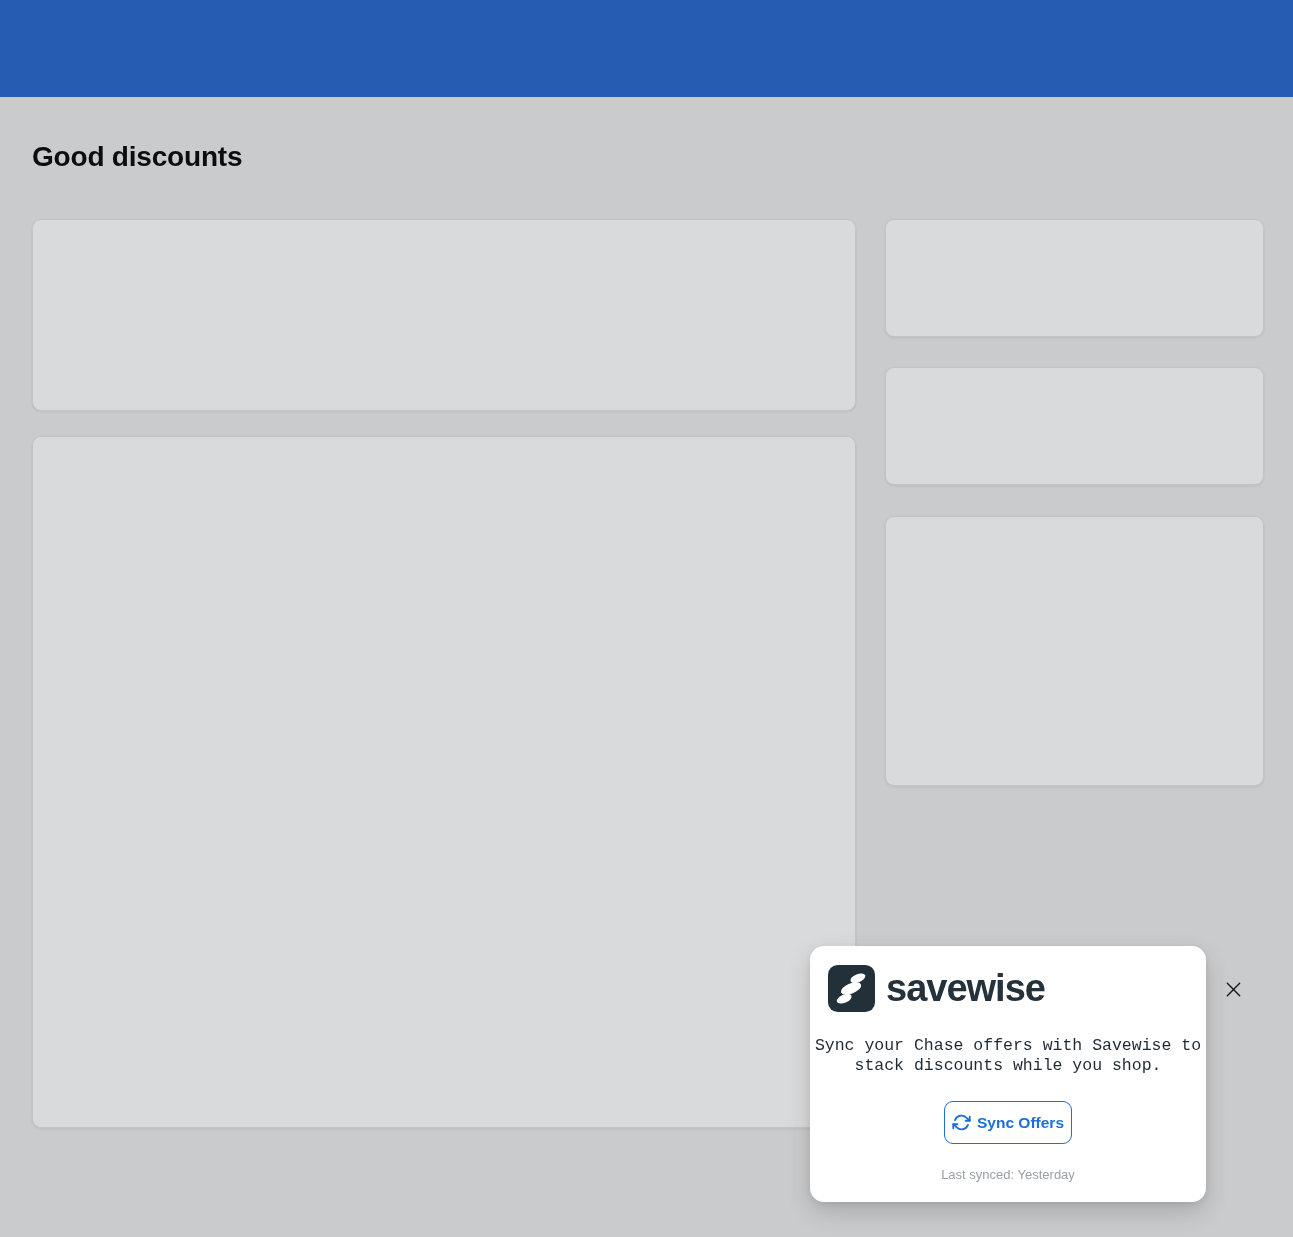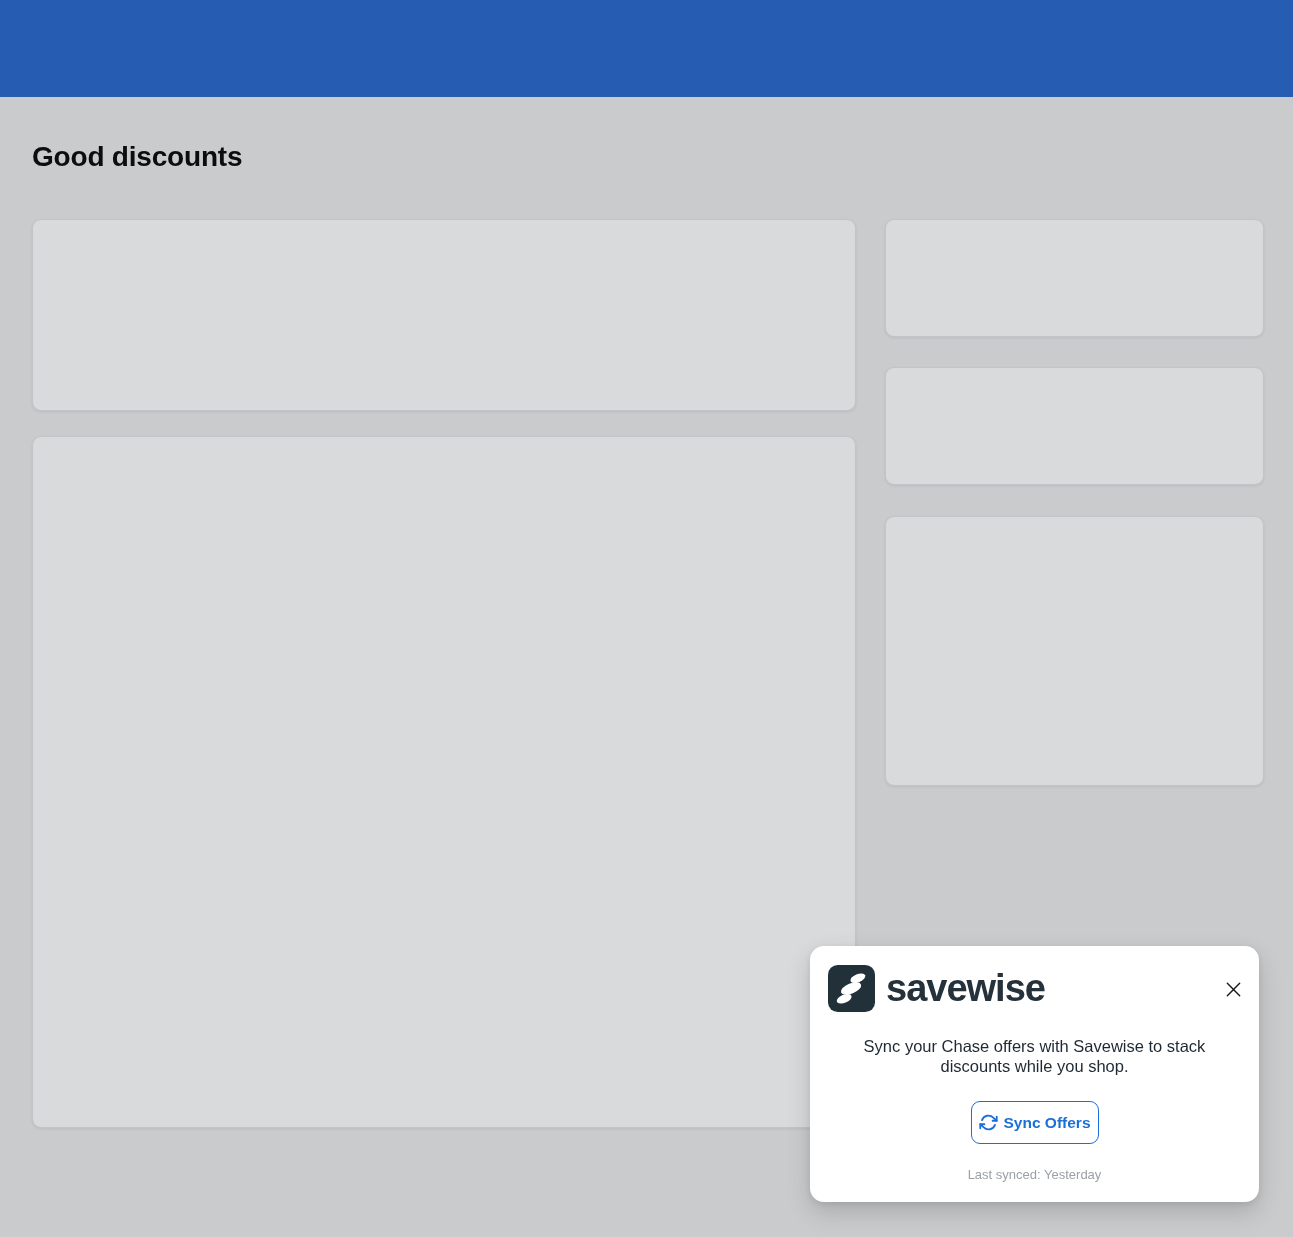--- a/index.html
+++ b/index.html
@@ -41,21 +41,21 @@
   .card-l1 { left: 32px;  top: 219px; width: 824px; height: 192px; }
   .card-l2 { left: 32px;  top: 436px; width: 824px; height: 692px; }
   .card-r1 { left: 885px; top: 219px; width: 379px; height: 118px; }
   .card-r2 { left: 885px; top: 367px; width: 379px; height: 118px; }
   .card-r3 { left: 885px; top: 516px; width: 379px; height: 270px; }
 
   .popup {
     position: absolute;
     left: 810px;
     top: 946px;
-    width: 449px;
+    width: 396px;
     height: 256px;
     background: var(--popup-bg, #ffffff);
     border-radius: 14px;
     box-shadow: 0 10px 24px rgba(0,0,0,0.16), 0 2px 6px rgba(0,0,0,0.08);
   }
   .popup-logo {
     position: absolute;
     left: 18px;
     top: 19px;
     width: 47px;
@@ -90,20 +90,21 @@
     position: absolute;
     top: 90px;
     left: 50%;
     transform: translateX(-50%);
     width: 400px;
     margin: 0;
     text-align: center;
     font-size: 16.5px;
     line-height: 20px;
     color: var(--text-dark, #1f2933);
+    font-family: Liberation Mono, monospace;
   }
   .sync-btn {
     position: absolute;
     top: 155px;
     left: 50%;
     transform: translateX(-50%);
     height: 43px;
     padding: 0 7px;
     display: flex;
     align-items: center;

